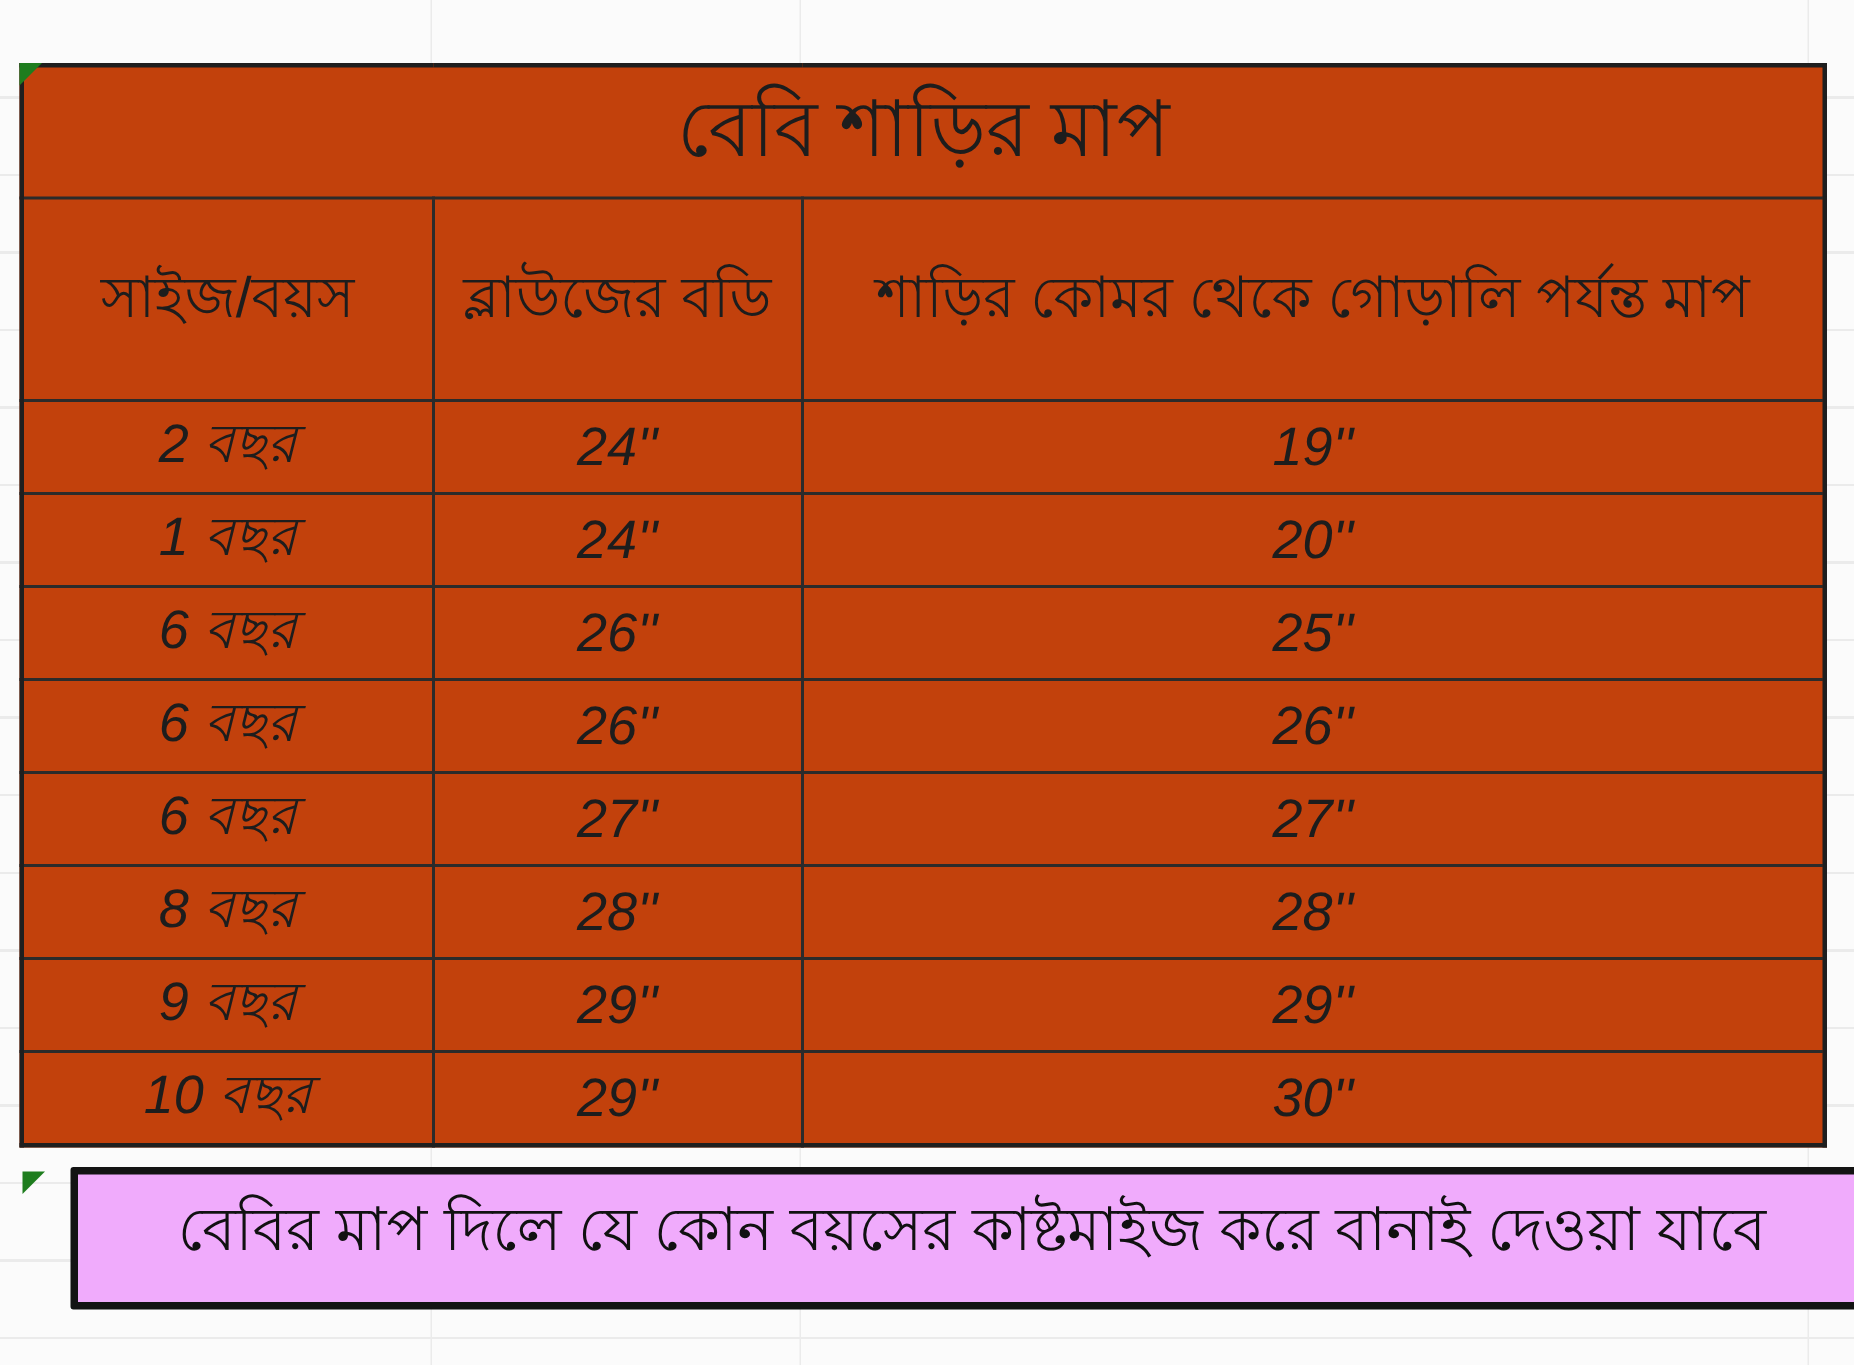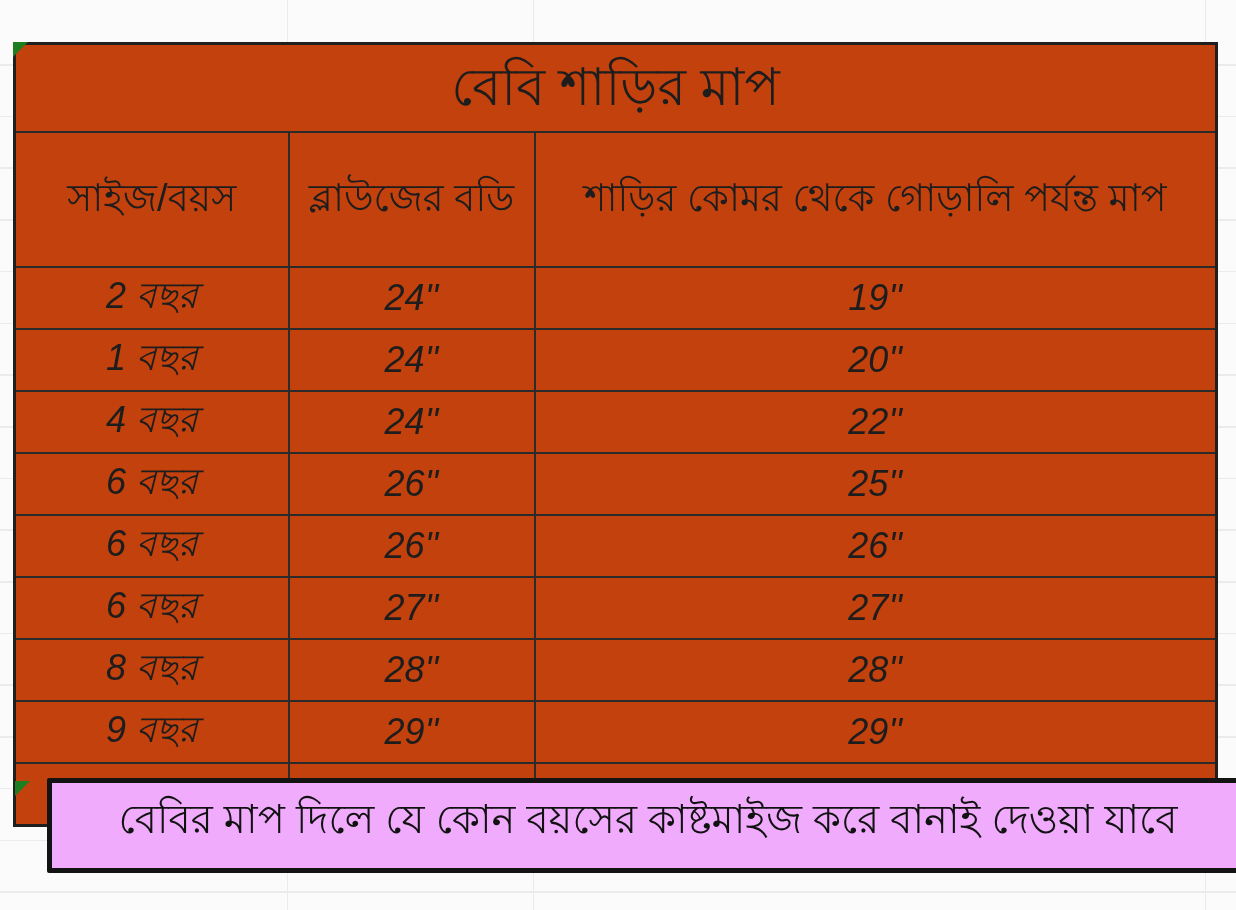--- a/index.html
+++ b/index.html
@@ -122,25 +122,20 @@
           <td>2 বছর</td>
           <td>24''</td>
           <td>19''</td>
         </tr>
         <tr>
           <td>1 বছর</td>
           <td>24''</td>
           <td>20''</td>
         </tr>
         <tr>
-          <td>4 বছর</td>
-          <td>24''</td>
-          <td>22''</td>
-        </tr>
-        <tr>
           <td>6 বছর</td>
           <td>26''</td>
           <td>25''</td>
         </tr>
         <tr>
           <td>6 বছর</td>
           <td>26''</td>
           <td>26''</td>
         </tr>
         <tr>

